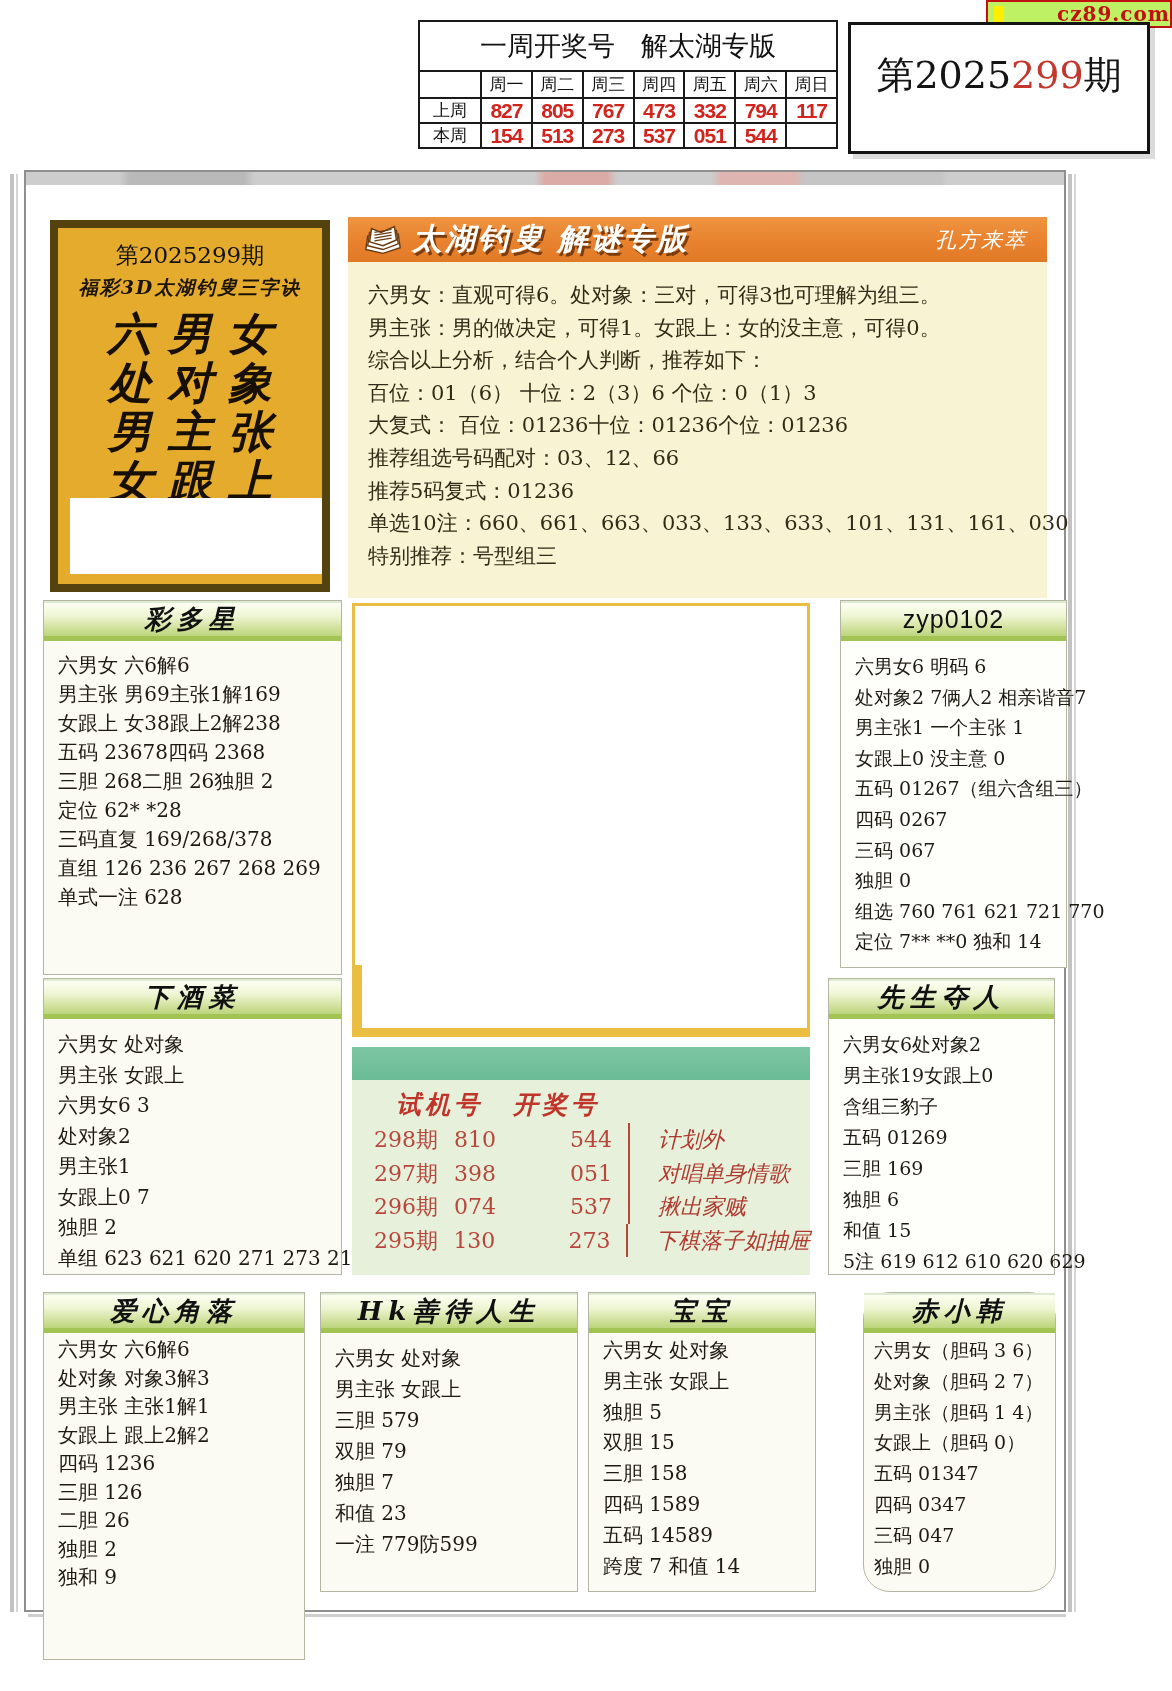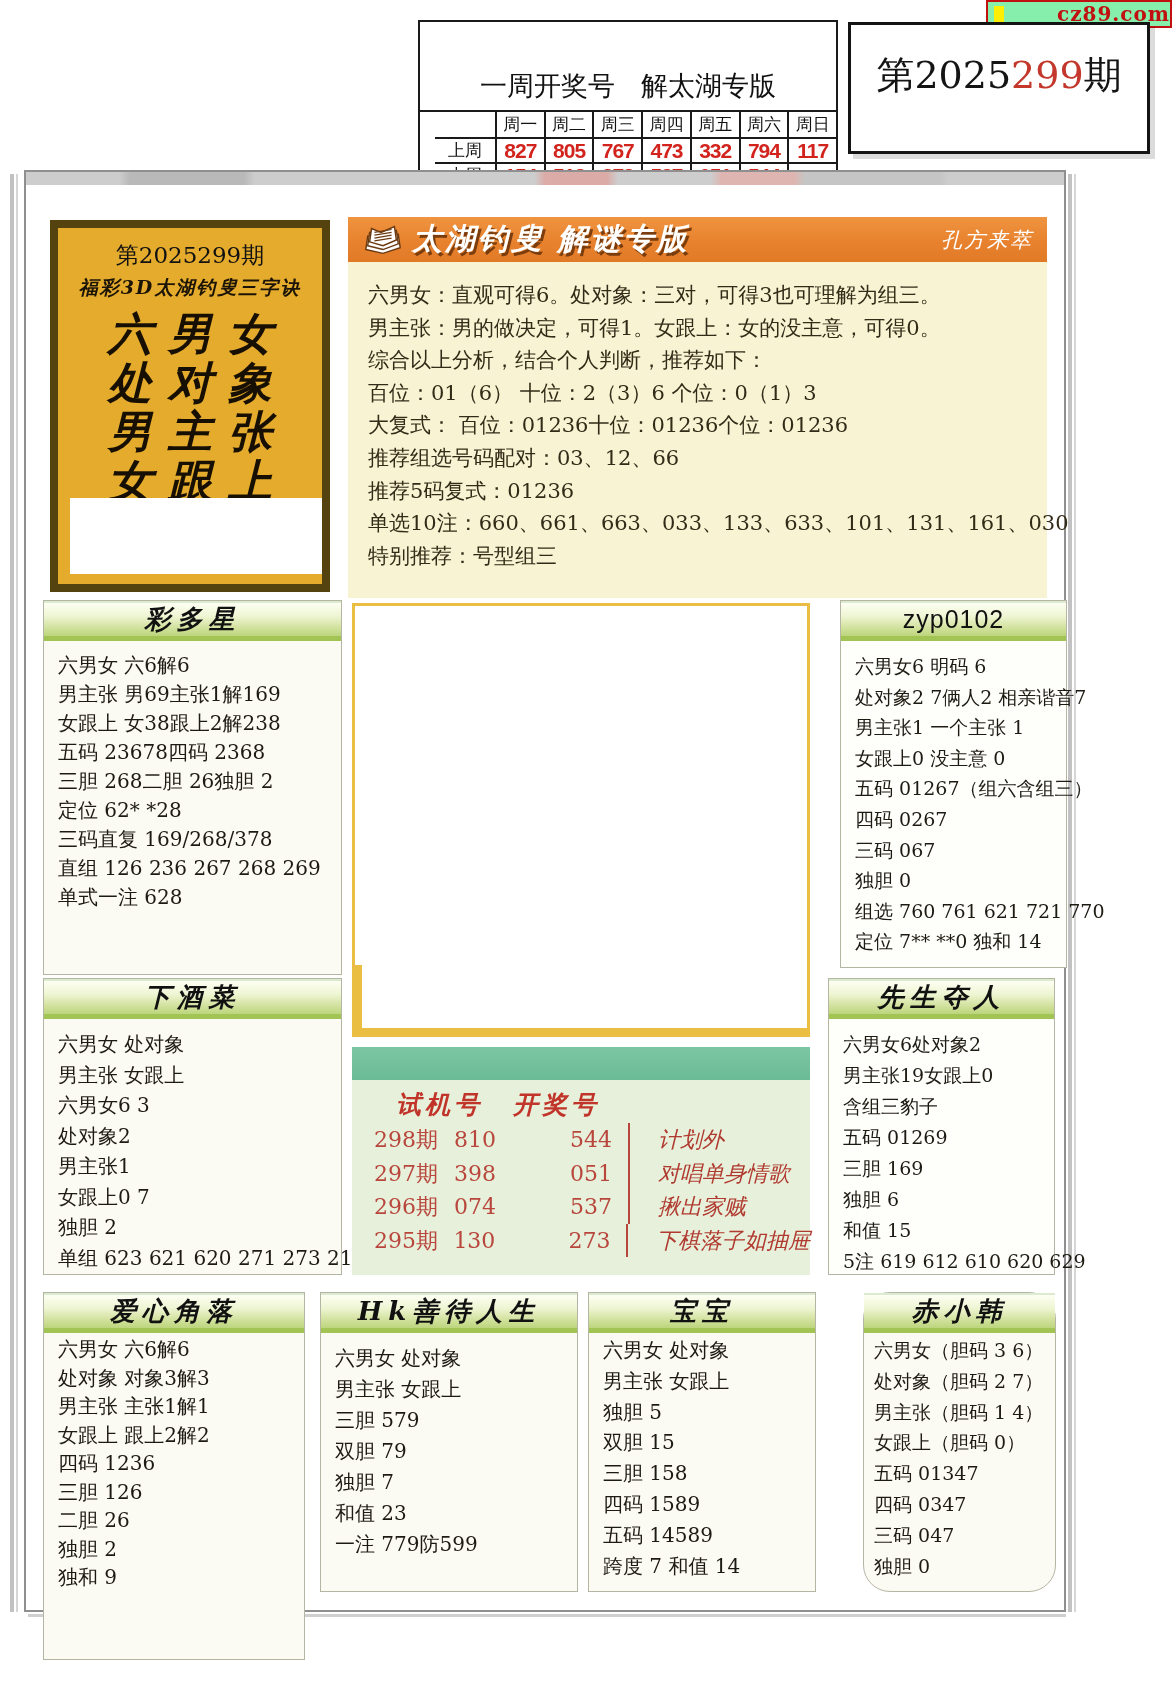--- a/index.html
+++ b/index.html
@@ -1,29 +1,29 @@
 <!DOCTYPE html>
 <html><head>
 <meta charset="utf-8">
 <style>
   html,body{margin:0;padding:0;background:#ffffff;}
   .page{position:relative;width:1172px;height:1691px;background:#ffffff;overflow:hidden;
         font-family:"DejaVu Serif","Liberation Serif",serif;color:#222;}
 
   
   .badge{position:absolute;right:0;top:0;width:186px;height:28px;border:2px solid #c01010;
-         background:#86efac;display:flex;align-items:center;box-sizing:border-box;text-decoration:none;gap:48px;}
+         background:#bef264;display:flex;align-items:center;box-sizing:border-box;text-decoration:none;gap:48px;}
   .badge-sq{width:17px;height:17px;background:#ffee00;margin:0 5px 0 6px;}
   .badge-txt{color:#c01010;font-size:20px;font-weight:bold;letter-spacing:1px;}
 
   
   .wt{position:absolute;left:418px;top:20px;width:420px;border:2px solid #1a1a1a;background:#fff;box-sizing:border-box;}
   .wt-title{height:48px;display:flex;align-items:center;justify-content:center;gap:26px;
-            font-size:27px;color:#111;border-bottom:2px solid #1a1a1a;margin-top:40px;}
-  .wt-grid{display:grid;grid-template-columns:60px repeat(7,1fr);margin-left:15px;}
+            font-size:27px;color:#111;border-bottom:2px solid #1a1a1a;}
+  .wt-grid{display:grid;grid-template-columns:60px repeat(7,1fr);}
   .wt-cell{border-left:2px solid #1a1a1a;border-top:2px solid #1a1a1a;height:25px;display:flex;
            align-items:center;justify-content:center;box-sizing:border-box;overflow:hidden;}
   .wt-grid .wt-cell:nth-child(8n+1){border-left:none;}
   .wt-grid .wt-cell:nth-child(-n+8){border-top:none;}
   .wt-day,.wt-label{font-size:17px;color:#111;}
   .wt-num{font-family:"Liberation Sans","DejaVu Sans",sans-serif;font-weight:bold;
           font-size:21px;color:#d2231d;letter-spacing:-1px;}
 
   
   .issue-box{position:absolute;left:848px;top:22px;width:302px;height:132px;border:3px solid #141414;
@@ -50,21 +50,21 @@
   .gc-line{font-size:44px;font-weight:bold;line-height:49px;letter-spacing:16px;color:#171002;
            text-indent:16px;font-style:italic;}
   .gc-white{position:absolute;left:12px;right:0;bottom:10px;height:76px;background:#fff;}
 
   
   .main-panel{position:absolute;left:348px;top:217px;width:699px;height:381px;box-sizing:border-box;background:#f8f3d3;}
   .mp-bar{height:45px;background:linear-gradient(180deg,#ef9440 0%,#e8822e 55%,#e07a26 100%);
           display:flex;align-items:center;padding:0 14px;box-sizing:border-box;}
   .mp-title{color:#fff;font-size:30px;font-weight:bold;font-style:italic;letter-spacing:3px;
             text-shadow:2.5px 2.5px 0 #7b3d0d;margin-left:8px;}
-  .mp-right{margin-left:auto;color:#fff;font-size:21px;font-style:italic;letter-spacing:2px;}
+  .mp-right{margin-left:auto;color:#fff;font-size:21px;font-style:italic;letter-spacing:2px;margin-right:6px;}
   .mp-body{padding:17px 16px 0 20px;}
   .mp-line{font-size:21px;line-height:32.6px;color:#332a17;white-space:nowrap;}
 
   
   .sbox{position:absolute;border:1px solid #b5b5a4;background:#fbfbf3;box-sizing:border-box;}
   .sec-header{height:33px;border-top:2px solid #dcead0;border-bottom:5px solid #a2c455;
       background:linear-gradient(180deg,#fdfff3 0%,#eef5d3 40%,#cfe099 78%,#bdd57d 100%);
       display:flex;align-items:center;justify-content:center;
       font-size:26px;font-weight:bold;font-style:italic;letter-spacing:6px;color:#111;}
   .sec-header.sans{font-family:"Liberation Sans","DejaVu Sans",sans-serif;font-style:normal;

